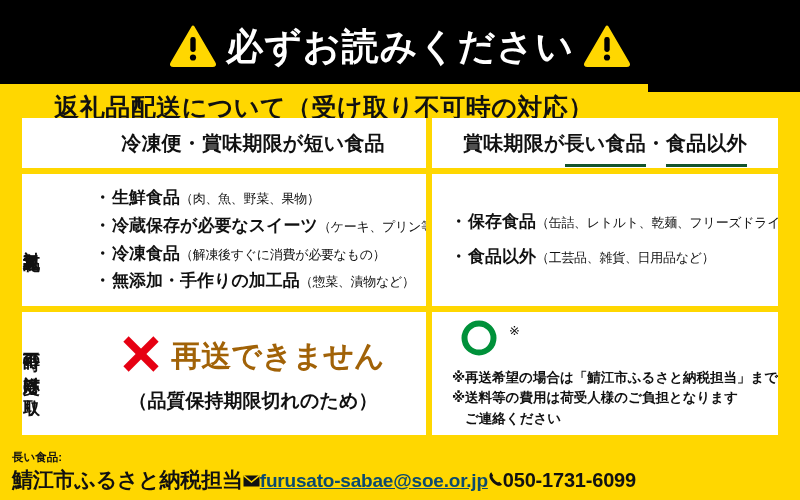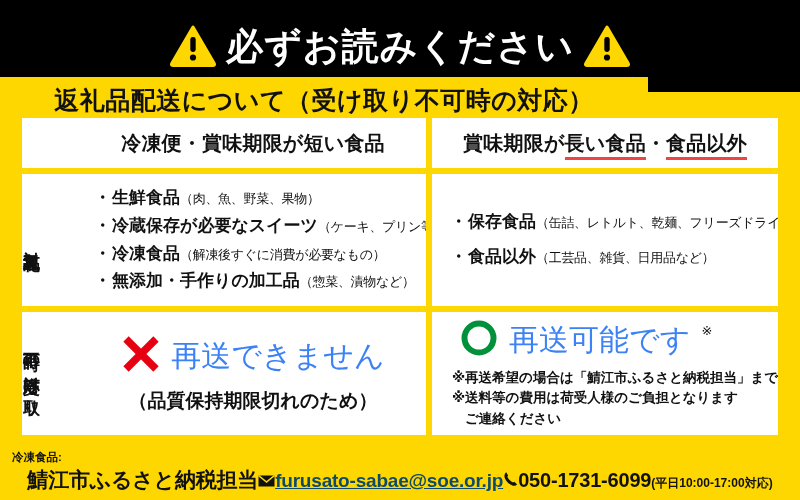--- a/index.html
+++ b/index.html
@@ -28,21 +28,21 @@
     color:#FFFFFF;
     font-size:37px;
     font-weight:700;
     letter-spacing:1px;
     line-height:1;
     white-space:nowrap;
   }
 
   
   .subtitle-bar {
-    position:absolute; left:0; top:77px;
+    position:absolute; left:0; top:84px;
     width:648px; height:46px;
     background:#FFD700;
     display:flex; align-items:center; justify-content:center;font-family:Liberation Serif, serif;
   }
   .subtitle-text {
     color:#111111;
     font-size:25px;
     font-weight:700;
     letter-spacing:0.5px;
     white-space:nowrap;
@@ -82,21 +82,21 @@
   
   .col-head {
     display:flex; align-items:center; justify-content:center;
     height:100%;
   }
   .col-head-text {
     font-size:20px; font-weight:700; color:#111111;
     white-space:nowrap; letter-spacing:0.2px;
   }
   .u-red   { border-bottom:3px solid #a16207; padding-bottom:14px; }
-  .u-green { border-bottom:3px solid #ef4444; padding-bottom:3px; }
+  .u-green { border-bottom:3px solid #14532d; padding-bottom:10px; }
 
   
   .vlabel {
     height:100%;
     display:flex; align-items:center; justify-content:center;
     writing-mode:vertical-rl;
     text-orientation:upright;
   }
   .vlabel-text {
     font-size:17px; font-weight:700; color:#111111;
@@ -133,21 +133,21 @@
 
   
   .resp-left {
     height:100%;
     display:flex; flex-direction:column;
     align-items:center; justify-content:center;
     gap:10px;
   }
   .resp-main-row { display:flex; align-items:center; gap:10px; }
   .resp-main-text {
-    font-size:30px; font-weight:400; color:#3b82f6;
+    font-size:30px; font-weight:700; color:#a16207;
     line-height:1; white-space:nowrap;
   }
   .resp-sub-text {
     font-size:19px; font-weight:700; color:#111111;
     white-space:nowrap;
   }
 
   .resp-right {
     height:100%;
     display:flex; flex-direction:column;
@@ -173,21 +173,20 @@
     padding:4px 12px 0 12px;
     display:flex; flex-direction:column; justify-content:center;
   }
   .footer-label {
     font-size:11.5px; font-weight:700; color:#111111;
     line-height:1.2; margin-bottom:2px;
   }
   .footer-row {
     display:flex; align-items:baseline; 
     white-space:nowrap;
-    justify-content:center;
   }
   .footer-org {
     font-size:21px; font-weight:700; color:#111111; letter-spacing:-0.2px;
   }
   .footer-email {
     font-size:19px; font-weight:700; color:#0c4a6e; letter-spacing:-0.2px;text-decoration:underline;
   }
   .footer-phone {
     font-size:20px; font-weight:700; color:#111111; letter-spacing:-0.2px;
   }
@@ -315,46 +314,44 @@
     </div>
     <div class="gap-v v-gap-3"></div>
     <div class="cell c-resp-right">
       <div class="resp-right">
         <div class="resp-right-main">
           <span>
             <svg width="38" height="38" viewBox="0 0 38 38" aria-hidden="true">
               <circle cx="19" cy="19" r="14.5" fill="none" stroke="#00913A" stroke-width="6"></circle>
             </svg>
           </span>
-          <span class="resp-main-text">再送可能です</span>
           <span class="ref-mark">※</span>
         </div>
         <div class="notes">
           <div class="note-line">※再送希望の場合は「鯖江市ふるさと納税担当」まで</div>
           <div class="note-line">※送料等の費用は荷受人様のご負担となります</div>
           <div class="note-line note-indent">ご連絡ください</div>
         </div>
       </div>
     </div>
   </div>
 
   <div class="footer">
-    <div class="footer-label">冷凍食品:</div>
+    <div class="footer-label">長い食品:</div>
     <div class="footer-row">
       <span class="footer-org">鯖江市ふるさと納税担当</span>
       <span class="mail-glyph">
         <svg width="17" height="12" viewBox="0 0 17 12" aria-hidden="true">
           <rect x="0.5" y="0.5" width="16" height="11" fill="#111111"></rect>
           <path d="M0.5 0.5 L8.5 7 L16.5 0.5" fill="none" stroke="#FFD700" stroke-width="1.6"></path>
         </svg>
       </span>
       <span class="footer-email">furusato-sabae@soe.or.jp</span>
       <span class="phone-glyph">
         <svg width="15" height="16" viewBox="0 0 15 16" aria-hidden="true">
           <path d="M3.2 1.2 C1.4 2.6 0.9 5.2 2.1 7.8 C3.4 10.6 6.2 13.4 9.3 14.5 C11.4 15.2 13.2 14.5 14 13.2 L11.2 10.7 C10.6 11.3 9.8 11.5 9.1 11.1 C7.5 10.2 5.6 8.3 4.7 6.6 C4.3 5.8 4.5 5.1 5.1 4.5 Z" fill="#111111"></path>
         </svg>
       </span>
       <span class="footer-phone">050-1731-6099</span>
-      <span class="footer-hours">(平日10:00-17:00対応)</span>
     </div>
   </div>
 
 </div>
 
 </body></html>

